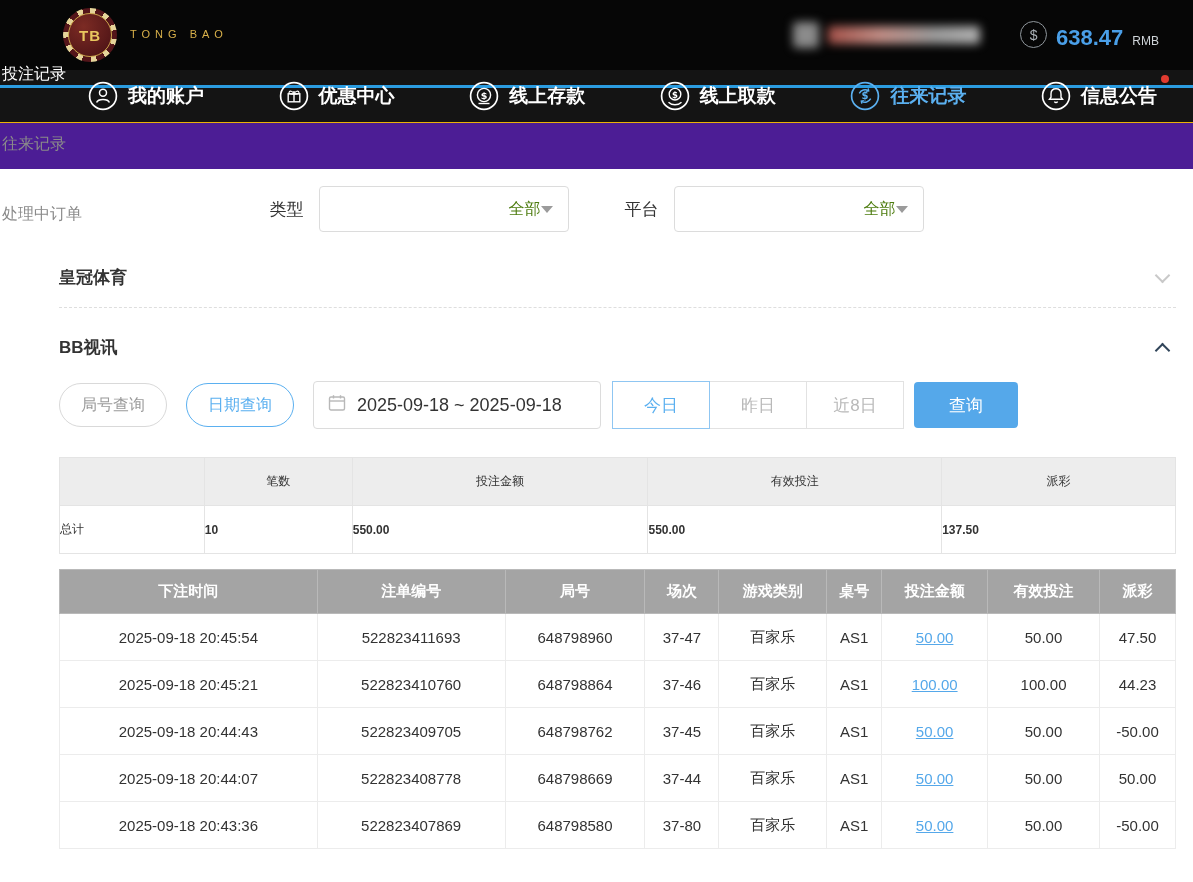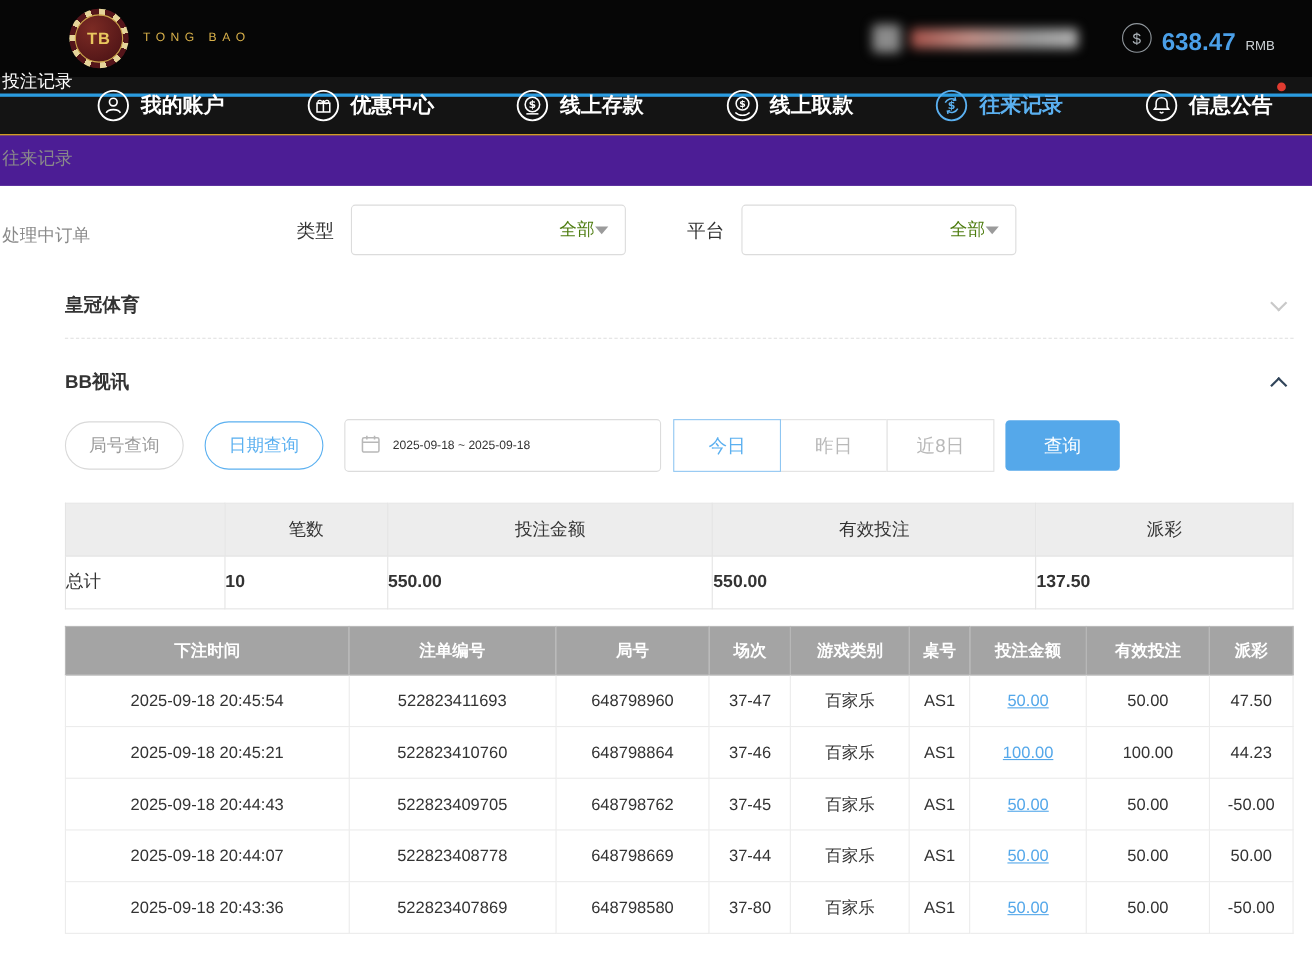--- a/index.html
+++ b/index.html
@@ -124,40 +124,40 @@
   .pill {
     height:44px; padding:0 21px; border-radius:22px;
     border:1px solid #d9d9d9; background:#fff; color:#9b9b9b; font-size:16px;
   }
   .pill.active { border-color:#5bb0f0; color:#5bb0f0; }
   .pill + .pill { margin-left:19px; }
   .date-input {
     width:288px; height:48px; margin-left:19px;
     border:1px solid #dcdcdc; border-radius:4px;
     display:flex; align-items:center; gap:11px; padding:11px 14px;
-    font-size:11px; color:#333; cursor:pointer; background:#fff;
+    font-size:18px; color:#333; cursor:pointer; background:#fff;
   }
   .btn-group { display:flex; margin-left:11px; }
   .gbtn {
     width:98px; height:48px; border:1px solid #e2e2e2; background:#fff;
     color:#b9b9b9; font-size:17px; margin-left:-1px;
   }
   .gbtn:first-child { margin-left:0; }
   .gbtn.active { color:#5bb0f0; border-color:#8fc6f2; position:relative; z-index:2; }
   .search-btn {
     width:104px; height:46px; margin-left:10px;
     background:#55a8ea; color:#fff; font-size:17px; border:none; border-radius:4px;
   }
 
   
   table { border-collapse:collapse; width:100%; }
   .summary-table { margin-bottom:15px; }
   .summary-table th, .summary-table td {
     border:1px solid #e4e4e4; height:48px; 
-    font-size:16px; color:#333;
+    font-size:12px; color:#333;
   }
   .summary-table thead th { background:#ededed; font-weight:normal; }
   .summary-table td.val { font-weight:bold; }
 
   
   .bet-table thead th {
     background:#a4a4a4; color:#fff; font-size:15px; font-weight:bold;
     height:44px; border:1px solid #b9b9b9; text-align:center;
   }
   .bet-table tbody td {

